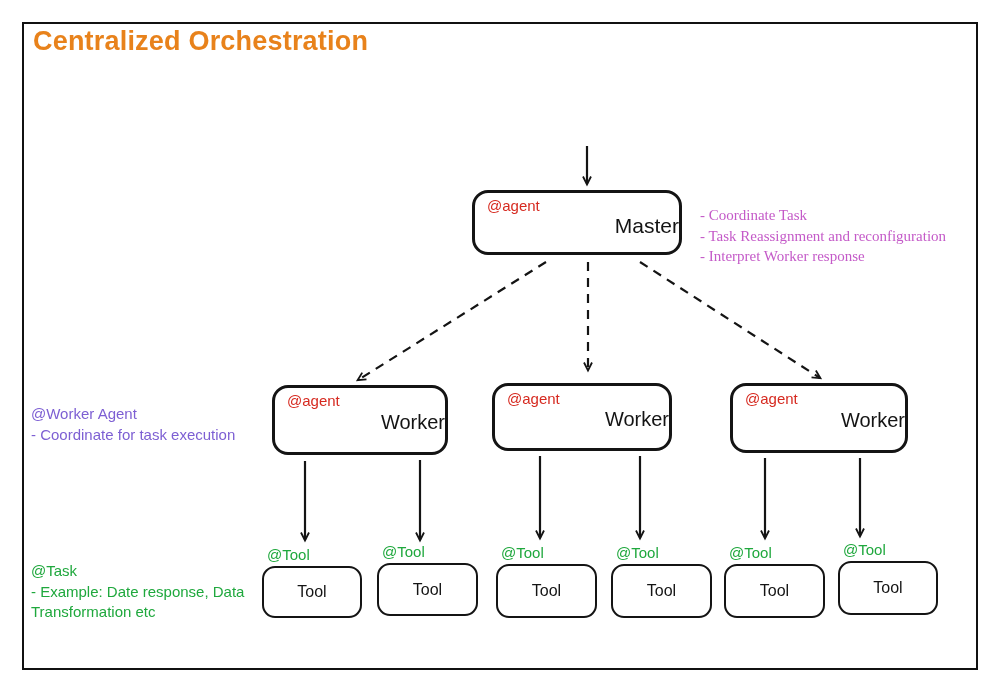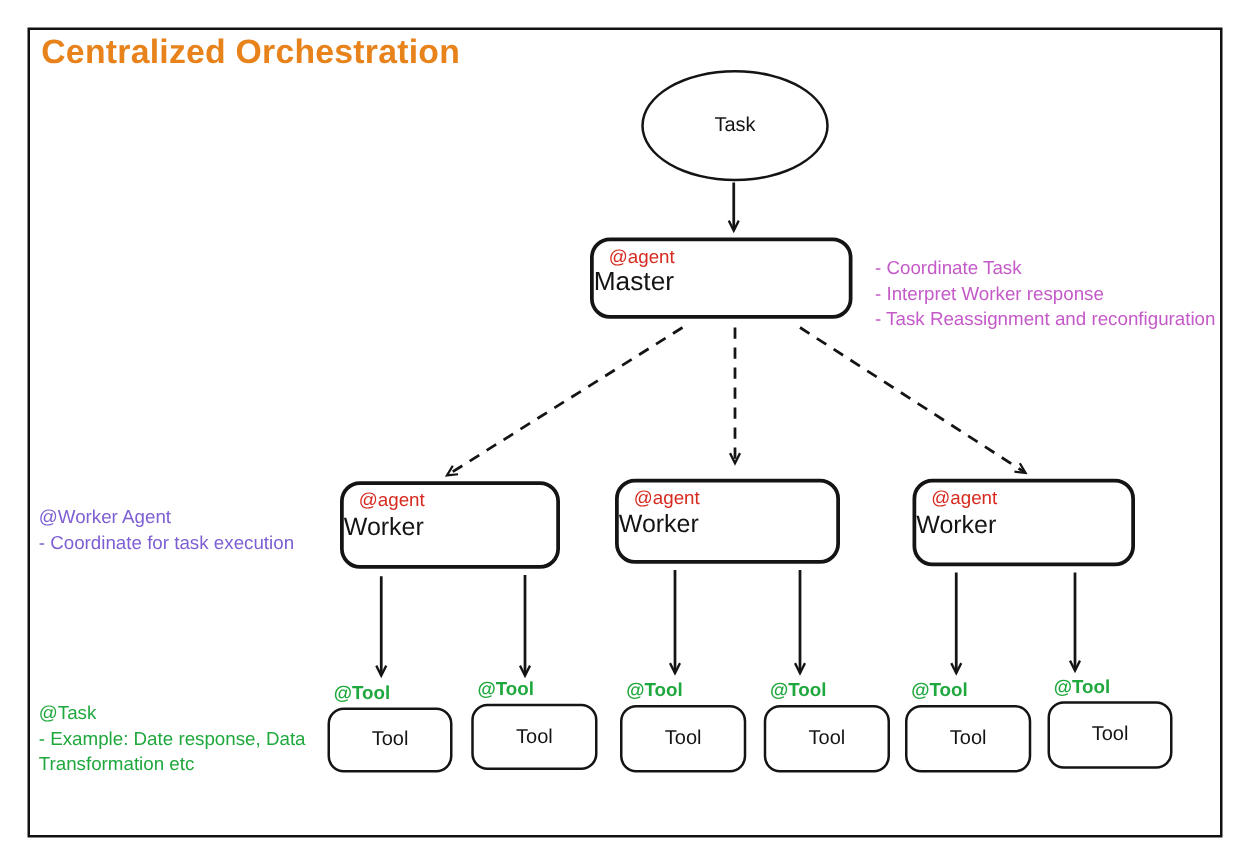--- a/index.html
+++ b/index.html
@@ -15,30 +15,30 @@
   .title{position:absolute;left:33px;top:26px;font-size:27px;font-weight:700;
     color:var(--orange);letter-spacing:0.2px;}
   svg.wires{position:absolute;left:0;top:0;width:1000px;height:693px;pointer-events:none;}
 
   .node{position:absolute;border:2.6px solid var(--ink);background:#fff;}
   .ellipse{border-radius:50%;display:flex;align-items:center;justify-content:center;
     font-size:16px;}
   .agentbox{border-radius:16px;border-width:3px;padding-left:23px;}
   .agentbox .tag{position:absolute;left:12px;top:4px;font-size:15px;color:var(--red);}
   .agentbox .lbl{position:absolute;left:0;right:0;top:50%;transform:translateY(-38%);
-    text-align:left;font-size:20px;}
+    text-align:right;font-size:20px;}
   .master .lbl{font-size:21px;}
 
   .toolgroup{position:absolute;}
-  .toolgroup .tooltag{font-size:15px;color:var(--green);margin-left:5px;margin-bottom:3px;font-weight:bold;}
+  .toolgroup .tooltag{font-size:15px;color:var(--green);margin-left:5px;margin-bottom:3px;}
   .toolbox{border:2.2px solid var(--ink);border-radius:13px;background:#fff;
     display:flex;align-items:center;justify-content:center;font-size:16px;}
 
   .note{position:absolute;font-size:15px;line-height:1.38;}
-  .note-magenta{color:var(--magenta);width:300px;}
+  .note-magenta{color:var(--magenta);width:300px;font-family:Liberation Serif, serif;}
   .note-purple{color:var(--purple);width:250px;}
   .note-green{color:var(--green);width:238px;}
 </style>
 </head>
 <body>
 
 <div id="stage">
   <div class="frame"></div>
 
   <div class="title">Centralized Orchestration</div>
@@ -56,33 +56,30 @@
       <path d="M640 262 L820 378" stroke-dasharray="9,7" marker-end="url(#ah)"></path>
       <path d="M305 461 L305 540" marker-end="url(#ah)"></path>
       <path d="M420 460 L420 540" marker-end="url(#ah)"></path>
       <path d="M540 456 L540 538" marker-end="url(#ah)"></path>
       <path d="M640 456 L640 538" marker-end="url(#ah)"></path>
       <path d="M765 458 L765 538" marker-end="url(#ah)"></path>
       <path d="M860 458 L860 536" marker-end="url(#ah)"></path>
     </g>
   </svg>
 
-  <div class="node ellipse" style="left:513px;top:56px;width:150px;height:89px;">
-    <span>Task</span>
-  </div>
 
   <div class="node agentbox master" style="left:472px;top:190px;width:210px;height:65px;">
     <span class="tag">@agent</span>
     <span class="lbl">Master</span>
   </div>
 
   <div class="note note-magenta" style="left:700px;top:205px;">
     <div>- Coordinate Task</div>
+    <div>- Task Reassignment and reconfiguration</div>
     <div>- Interpret Worker response</div>
-    <div>- Task Reassignment and reconfiguration</div>
   </div>
 
   <div class="node agentbox" style="left:272px;top:385px;width:176px;height:70px;">
     <span class="tag">@agent</span>
     <span class="lbl">Worker</span>
   </div>
   <div class="node agentbox" style="left:492px;top:383px;width:180px;height:68px;">
     <span class="tag">@agent</span>
     <span class="lbl">Worker</span>
   </div>

